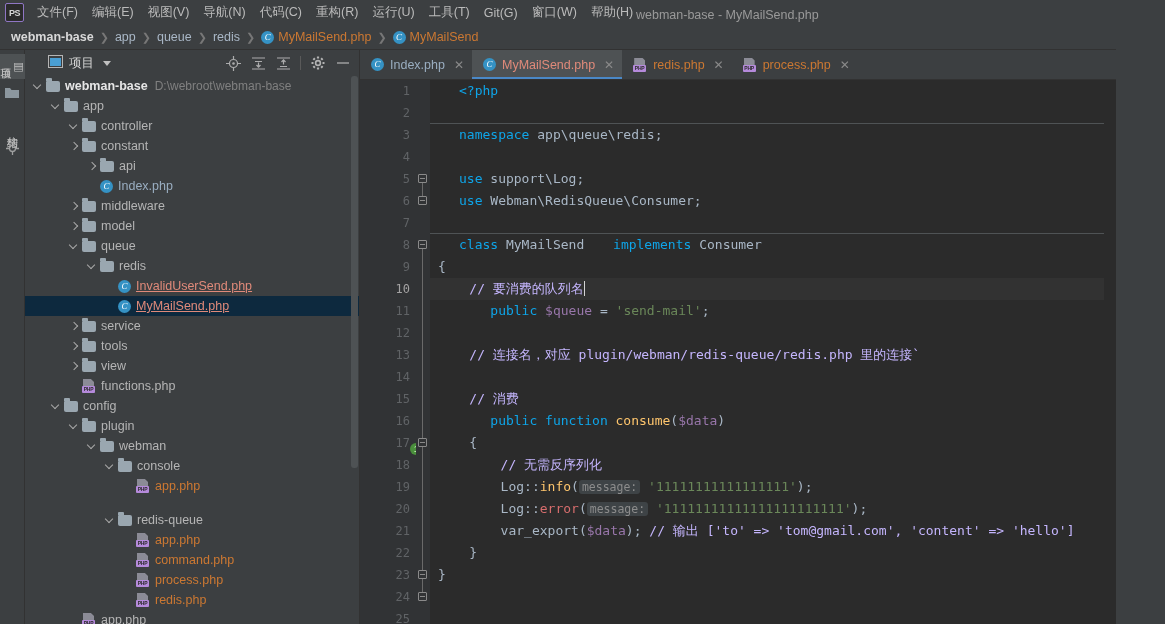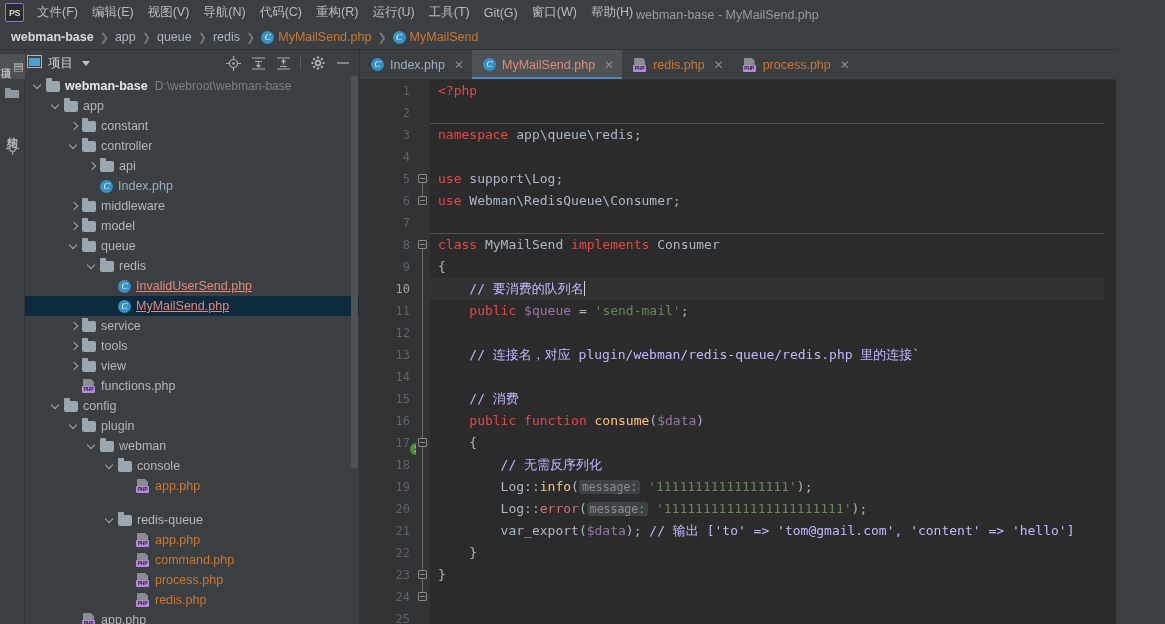--- a/index.html
+++ b/index.html
@@ -70,21 +70,21 @@
   .vicon { margin: 6px 0; opacity: .85; }
 
   
   .project {
     width: 335px; flex: 0 0 335px; background: #3c3f41;
     display: flex; flex-direction: column; border-right: 1px solid #323232;
     position: relative;
   }
   .proj-header {
     height: 26px; flex: 0 0 26px; display: flex; align-items: center;
-    padding: 0 4px 0 2px; background: #3c3f41;
+    padding: 0 4px 0 23px; background: #3c3f41;
   }
   .proj-title { font-size: 12.5px; color: #d4d4d4; margin-left: 6px; }
   .proj-caret {
     margin-left: 9px; border-left: 4px solid transparent; border-right: 4px solid transparent;
     border-top: 5px solid #c0c0c0;
   }
   .proj-tools { margin-left: auto; display: flex; align-items: center; gap: 9px; padding-right: 4px; }
   .proj-tools .tool { width: 16px; height: 16px; display: flex; align-items: center; justify-content: center; opacity: .85; }
   .tool-div { width: 1px; height: 14px; background: #5a5a5a; }
 
@@ -182,21 +182,21 @@
   }
   .foldline { position: absolute; left: 6px; width: 1px; background: #6a6a6a; }
 
   .codewrap { flex: 1 1 auto; position: relative; overflow: hidden; background: #2b2b2b; }
   .cline {
     height: 22px; line-height: 22px; white-space: pre; padding-left: 8px;
     font-family: "DejaVu Sans Mono", "Liberation Mono", monospace; font-size: 13px;
     color: #a9b7c6;
   }
   .cline.hl { background: #323232; }
-  .kw { color: #ef4444; }
+  .kw { color: #0ea5e9; margin-left: 21px; }
   .str { color: #6a8759; }
   .cmt { color: #c4b5fd; }
   .var { color: #9876aa; }
   .fn  { color: #ffc66d; }
   .cls2 { color: #a9b7c6; }
   .err { color: #d76d6d; }
   .hint {
     background: #3e4346; color: #8c8c8c; border-radius: 3px;
     padding: 0 3px; font-size: 11.5px;
   }
@@ -319,28 +319,28 @@
             <span class="folder"></span>
             <span class="tlabel root">webman-base</span>
             <span class="tpath">D:\webroot\webman-base</span>
           </div>
           <div class="trow" style="padding-left: 26px;">
             <span class="arrow open"></span>
             <span class="folder"></span>
             <span class="tlabel">app</span>
           </div>
           <div class="trow" style="padding-left: 44px;">
+            <span class="arrow open"></span>
+            <span class="folder"></span>
+            <span class="tlabel">controller</span>
+          </div>
+          <div class="trow" style="padding-left: 44px;">
             <span class="arrow closed"></span>
             <span class="folder"></span>
             <span class="tlabel">constant</span>
-          </div>
-          <div class="trow" style="padding-left: 44px;">
-            <span class="arrow open"></span>
-            <span class="folder"></span>
-            <span class="tlabel">controller</span>
           </div>
           <div class="trow" style="padding-left: 62px;">
             <span class="arrow closed"></span>
             <span class="folder"></span>
             <span class="tlabel">api</span>
           </div>
           <div class="trow" style="padding-left: 62px;">
             <span class="arrow "></span>
             <span class="cicon">C</span>
             <span class="tlabel" style="color: rgb(154, 174, 193);">Index.php</span>

